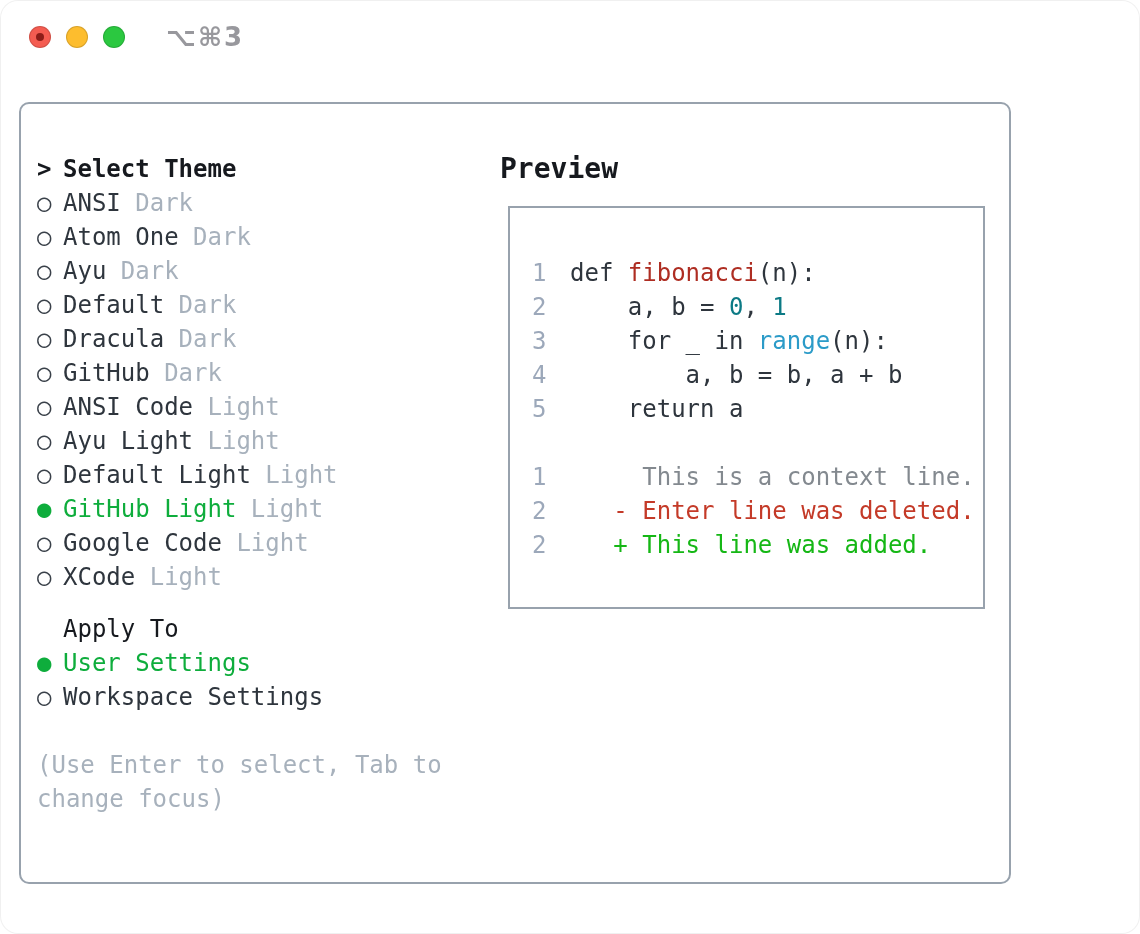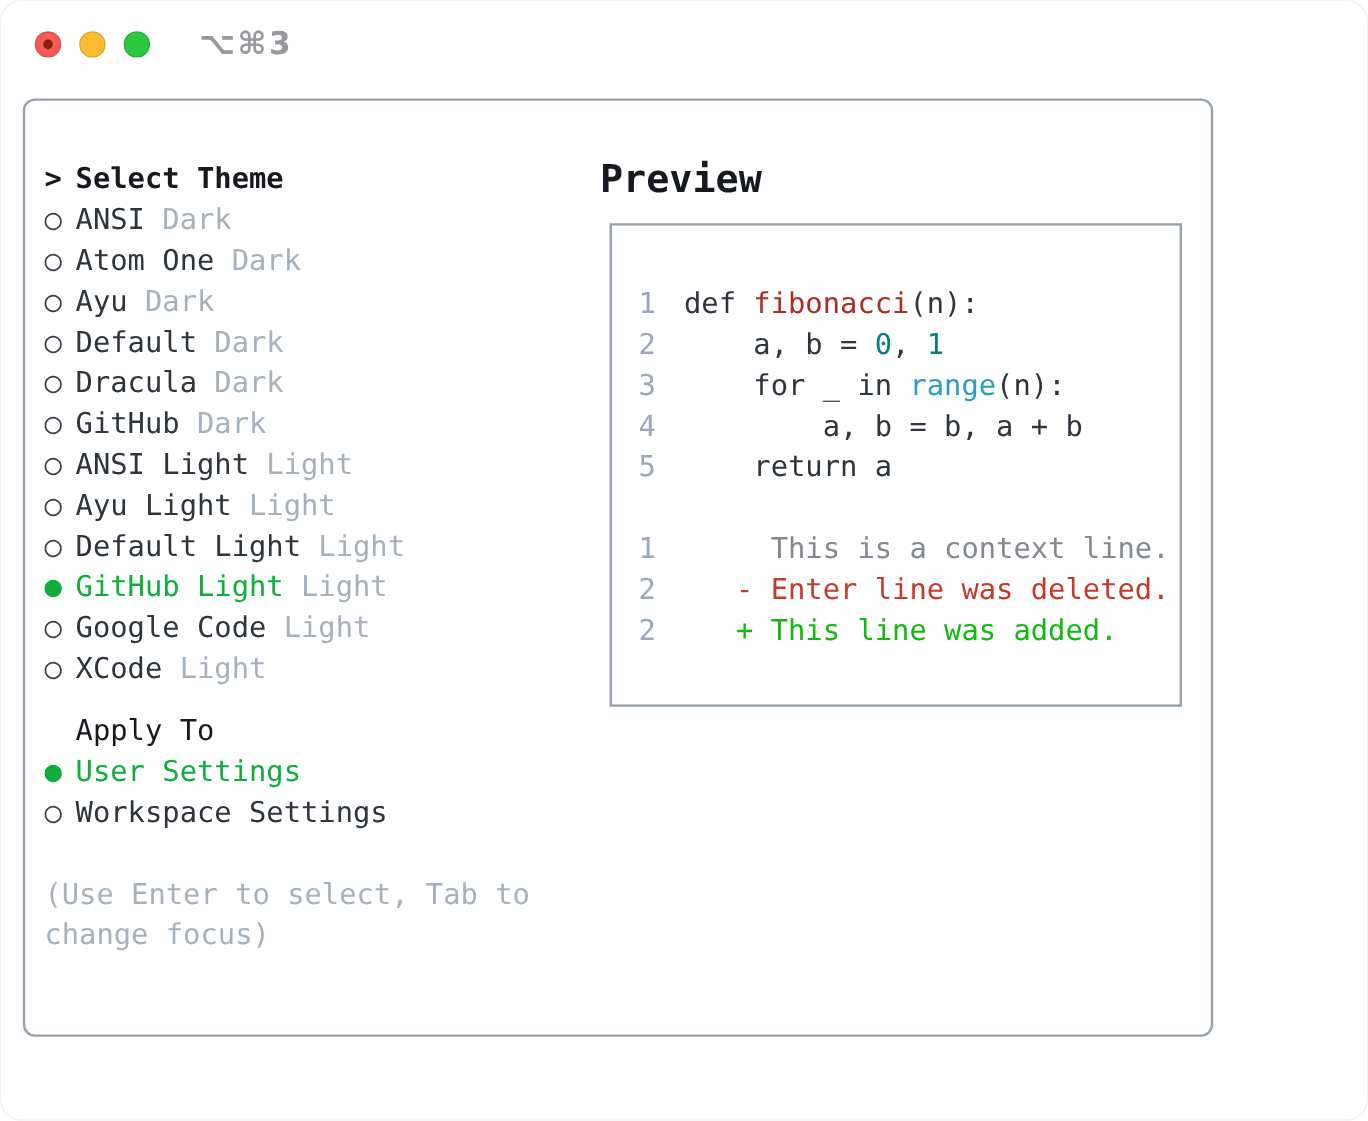--- a/index.html
+++ b/index.html
@@ -12,37 +12,37 @@
   .tl{position:absolute;top:26px;width:22px;height:22px;border-radius:50%;
       border:1px solid rgba(0,0,0,0.14);box-sizing:border-box;cursor:default;}
   .tl.red{left:29px;background:var(--tl_red);}
   .tl.yellow{left:66px;background:var(--tl_yellow);}
   .tl.green{left:103px;background:var(--tl_green);}
   .tl .dot{position:absolute;left:6px;top:6px;width:8px;height:8px;border-radius:50%;
            background:var(--tl_red_dot);}
   .win-title{position:absolute;left:166px;top:22px;font-family:"DejaVu Sans",sans-serif;
              font-size:26px;font-weight:bold;color:var(--titlebar_gray);letter-spacing:2px;}
   
-  .panel{position:absolute;left:19px;top:82px;width:992px;height:782px;box-sizing:border-box;
+  .panel{position:absolute;left:19px;top:102px;width:992px;height:782px;box-sizing:border-box;
          border:2px solid var(--border_gray);border-radius:10px;background:#fff;padding-left:12px;}
   .row{height:34px;line-height:34px;font-size:24px;white-space:pre;color:var(--text_dark);}
   .marker{display:inline-block;width:26px;color:#394049;}
   .left-col{position:absolute;left:16px;top:48px;}
   .hdr-row{font-weight:bold;color:var(--header_black);}
   .hdr-row .marker{color:var(--header_black);font-weight:bold;}
   .variant{color:var(--muted);}
   .row.selected .name{color:var(--accent_green);}
   .row.selected .marker{color:var(--accent_green);}
   .apply-section{margin-top:18px;}
   .apply-hdr{color:var(--header_black);}
   .hints{margin-top:34px;}
   .hint{color:var(--muted);}
   
   .preview-title{position:absolute;left:479px;top:48px;height:34px;line-height:34px;
-                 font-size:32px;font-weight:bold;color:var(--header_black);}
+                 font-size:28px;font-weight:bold;color:var(--header_black);}
   .preview-box{position:absolute;left:487px;top:102px;width:473px;height:399px;
                border:2px solid var(--border_gray);background:#fff;box-sizing:content-box;}
   .code{padding:48px 0 0 22px;}
   .code-row{height:34px;line-height:34px;font-size:24px;white-space:pre;}
   .ln{display:inline-block;width:38px;color:var(--lineno);}
   .s-code{color:var(--text_dark);}
   .s-func{color:var(--func_red);}
   .s-num{color:var(--number_teal);}
   .s-builtin{color:var(--builtin_blue);}
   .s-context{color:var(--context_gray);}
@@ -68,21 +68,21 @@
     <div class="left-col">
       <div class="row hdr-row"><span class="marker">&gt;</span><span>Select Theme</span></div>
 
       <div id="theme-list">
           <div class="row"><span class="marker">○</span><span class="name">ANSI </span><span class="variant">Dark</span></div>
           <div class="row"><span class="marker">○</span><span class="name">Atom One </span><span class="variant">Dark</span></div>
           <div class="row"><span class="marker">○</span><span class="name">Ayu </span><span class="variant">Dark</span></div>
           <div class="row"><span class="marker">○</span><span class="name">Default </span><span class="variant">Dark</span></div>
           <div class="row"><span class="marker">○</span><span class="name">Dracula </span><span class="variant">Dark</span></div>
           <div class="row"><span class="marker">○</span><span class="name">GitHub </span><span class="variant">Dark</span></div>
-          <div class="row"><span class="marker">○</span><span class="name">ANSI Light </span><span class="variant">Light</span></div>
+          <div class="row"><span class="marker">○</span><span class="name">ANSI Code </span><span class="variant">Light</span></div>
           <div class="row"><span class="marker">○</span><span class="name">Ayu Light </span><span class="variant">Light</span></div>
           <div class="row"><span class="marker">○</span><span class="name">Default Light </span><span class="variant">Light</span></div>
           <div class="row selected"><span class="marker">●</span><span class="name">GitHub Light </span><span class="variant">Light</span></div>
           <div class="row"><span class="marker">○</span><span class="name">Google Code </span><span class="variant">Light</span></div>
           <div class="row"><span class="marker">○</span><span class="name">XCode </span><span class="variant">Light</span></div>
         </div>
 
       <div class="apply-section">
         <div class="row apply-hdr"><span class="marker"></span><span>Apply To</span></div>
         <div id="apply-options">

